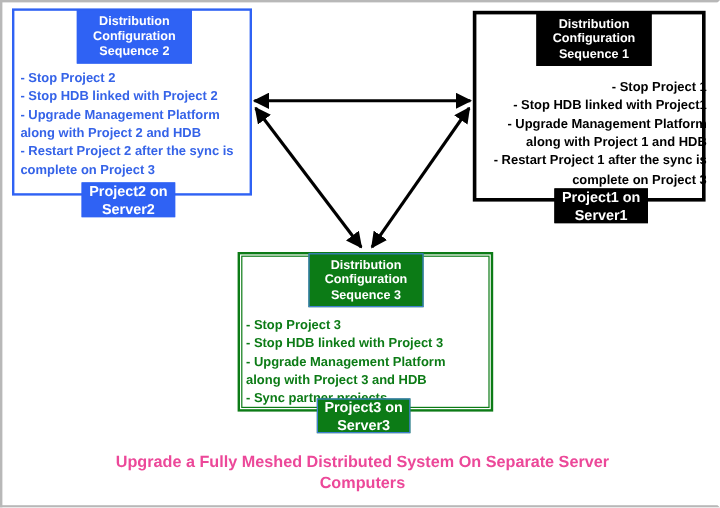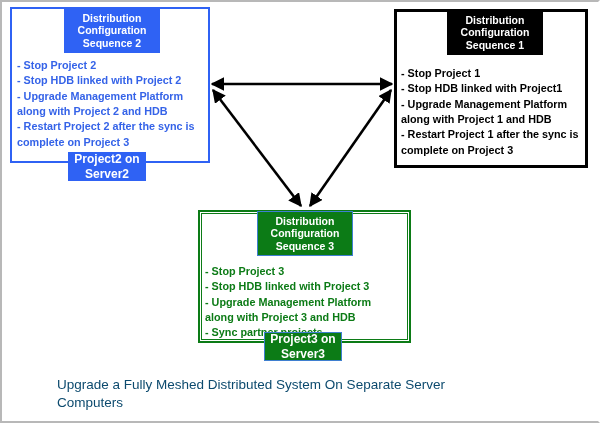--- a/index.html
+++ b/index.html
@@ -62,43 +62,43 @@
   
   .body-list {
     position: absolute;
     box-sizing: border-box;
     font-weight: bold;
     font-size: 10.8px;
     line-height: 1.42;
     white-space: pre-line;
   }
   .body-list.blue  { color: #3563e8; }
-  .body-list.black { color: #000000; }
+  .body-list.black { color: #000000; text-align: right; }
   .body-list.green { color: #0c7b16; }
 
   
   #connectors {
     position: absolute;
     left: 0; top: 0;
     width: 600px;
     height: 423px;
     pointer-events: none;
   }
 
   
   #caption {
     position: absolute;
     left: 55px;
     top: 374px;
     width: 490px;
-    text-align: left;
-    font-weight: normal;
+    text-align: center;
+    font-weight: bold;
     font-size: 13.5px;
     line-height: 1.33;
-    color: #0c4a6e;
+    color: #ec4899;
     white-space: pre-line;
   }
 </style>
 </head>
 <body>
 
 <div id="canvas">
 
   <div class="node blue" style="left:8px; top:5px; width:200px; height:156px;"></div>
 
@@ -122,20 +122,22 @@
 Configuration
 Sequence 1</div>
 
   <div class="body-list black" style="left:399px; top:64px; width:188px;">- Stop Project 1
 - Stop HDB linked with Project1
 - Upgrade Management Platform
 along with Project 1 and HDB
 - Restart Project 1 after the sync is
 complete on Project 3</div>
 
+  <div class="chip black footer" style="left:460px; top:155px; width:78px; height:29px;">Project1 on
+Server1</div>
 
   <div class="node green" style="left:196px; top:208px; width:213px; height:133px;"></div>
 
   <div class="chip green header" style="left:255px; top:209px; width:96px; height:45px;">Distribution
 Configuration
 Sequence 3</div>
 
   <div class="body-list green" style="left:203px; top:262px; width:200px;">- Stop Project 3
 - Stop HDB linked with Project 3
 - Upgrade Management Platform

